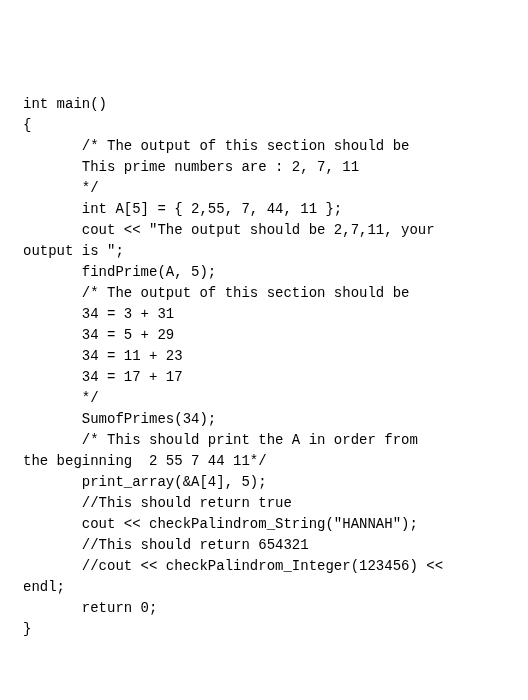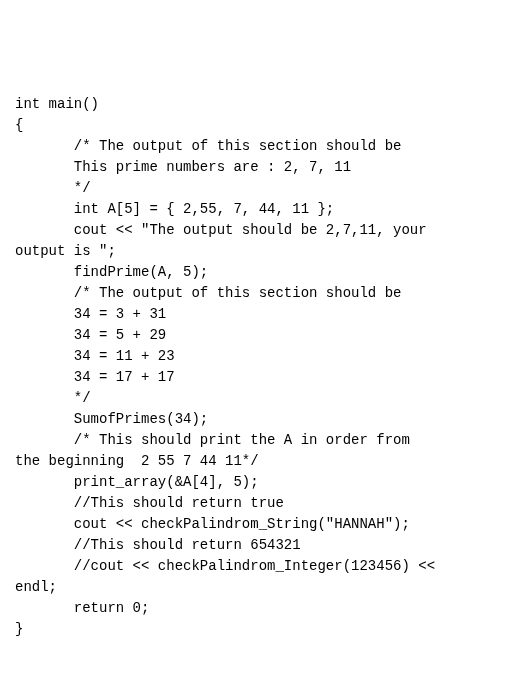--- a/index.html
+++ b/index.html
@@ -14,20 +14,21 @@
       font-family: "Courier New", Courier, monospace;
       font-size: 14px;
       line-height: 1.5;
       color: #000000;
       padding: 10px 15px;
       white-space: pre;
       overflow: hidden;
     }
     .code-line {
       display: block;
+      margin-left: 8px;
     }
   </style>
 </head>
 <body>
 
 
 
 <div id="code-container"><span class="code-line">int main()</span><span class="code-line">{</span><span class="code-line">       /* The output of this section should be</span><span class="code-line">       This prime numbers are : 2, 7, 11</span><span class="code-line">       */</span><span class="code-line">       int A[5] = { 2,55, 7, 44, 11 };</span><span class="code-line">       cout &lt;&lt; "The output should be 2,7,11, your</span><span class="code-line">output is ";</span><span class="code-line">       findPrime(A, 5);</span><span class="code-line"></span><span class="code-line"></span><span class="code-line">       /* The output of this section should be</span><span class="code-line">       34 = 3 + 31</span><span class="code-line">       34 = 5 + 29</span><span class="code-line">       34 = 11 + 23</span><span class="code-line">       34 = 17 + 17</span><span class="code-line">       */</span><span class="code-line">       SumofPrimes(34);</span><span class="code-line"></span><span class="code-line"></span><span class="code-line"></span><span class="code-line">       /* This should print the A in order from</span><span class="code-line">the beginning  2 55 7 44 11*/</span><span class="code-line">       print_array(&amp;A[4], 5);</span><span class="code-line"></span><span class="code-line"></span><span class="code-line"></span><span class="code-line">       //This should return true</span><span class="code-line">       cout &lt;&lt; checkPalindrom_String("HANNAH");</span><span class="code-line"></span><span class="code-line"></span><span class="code-line">       //This should return 654321</span><span class="code-line">       //cout &lt;&lt; checkPalindrom_Integer(123456) &lt;&lt;</span><span class="code-line">endl;</span><span class="code-line"></span><span class="code-line">       return 0;</span><span class="code-line">}</span></div>
 
 

